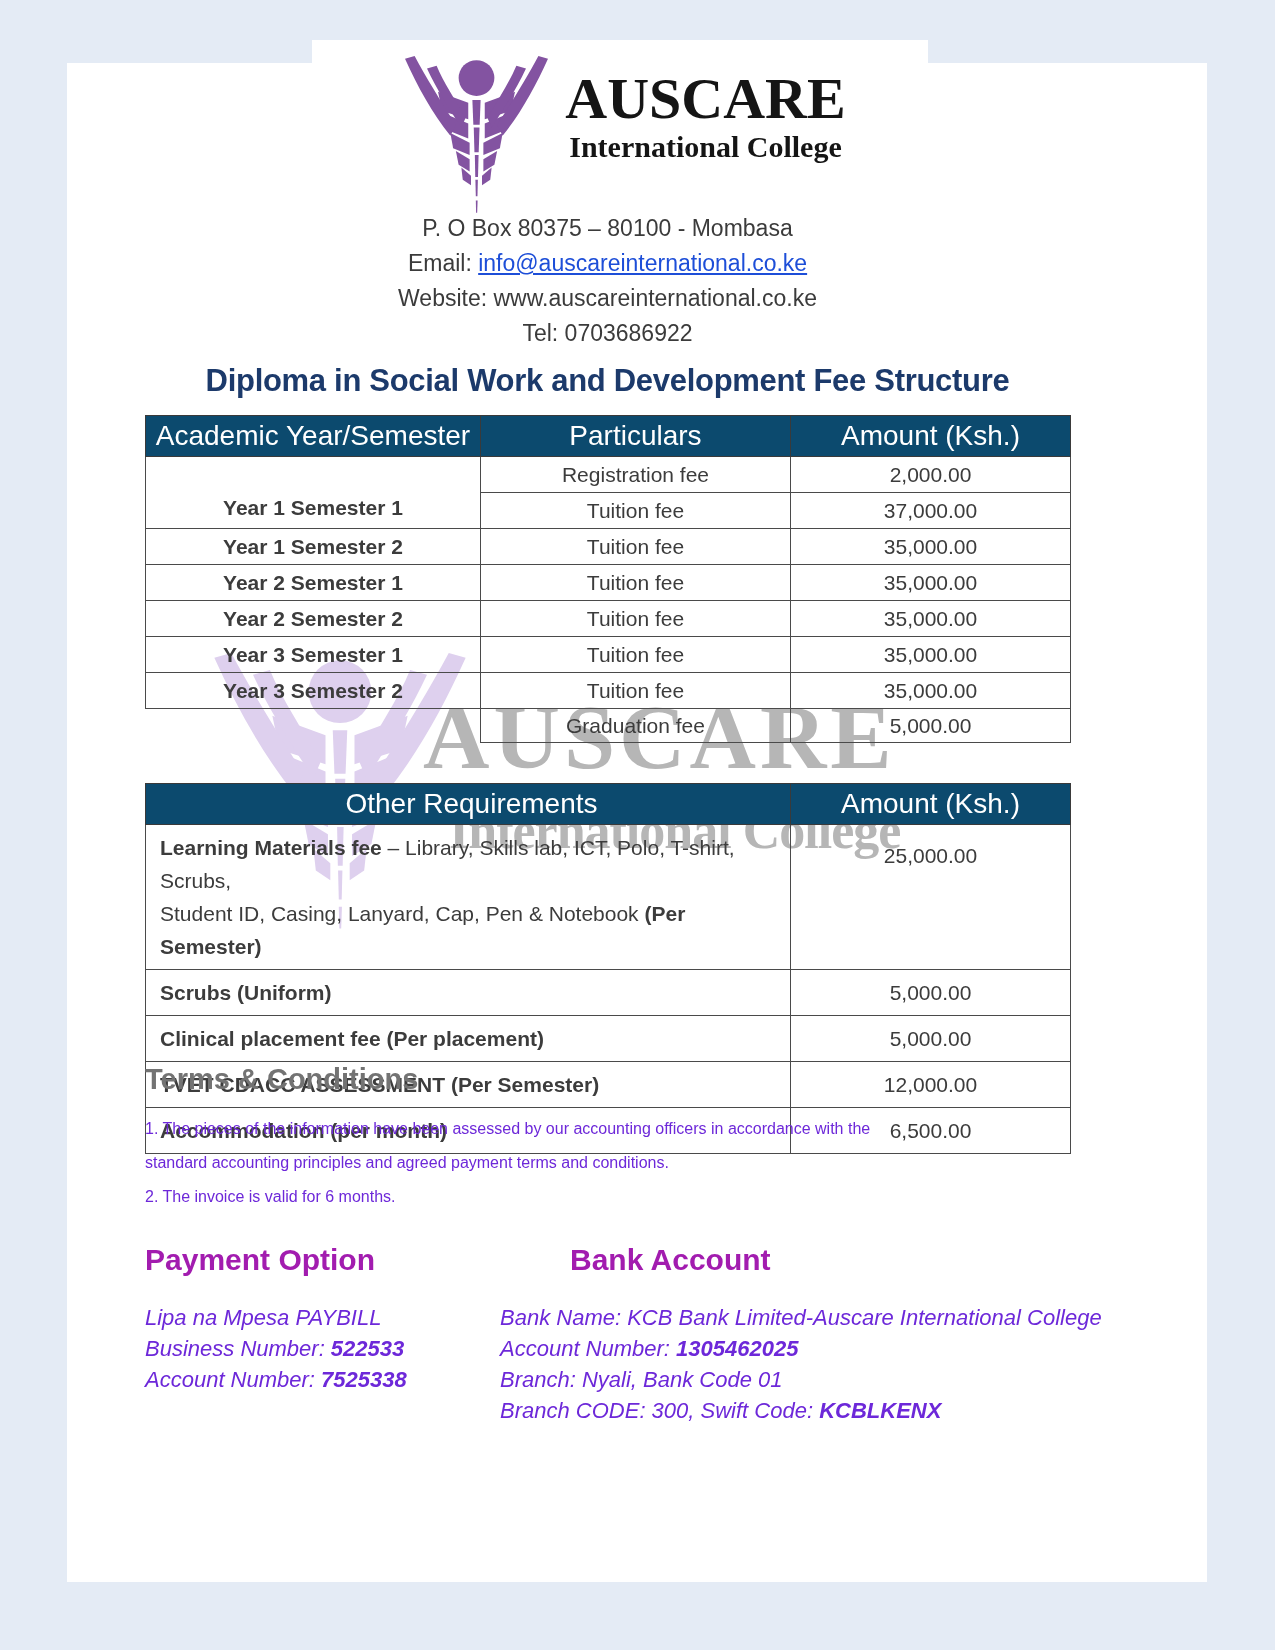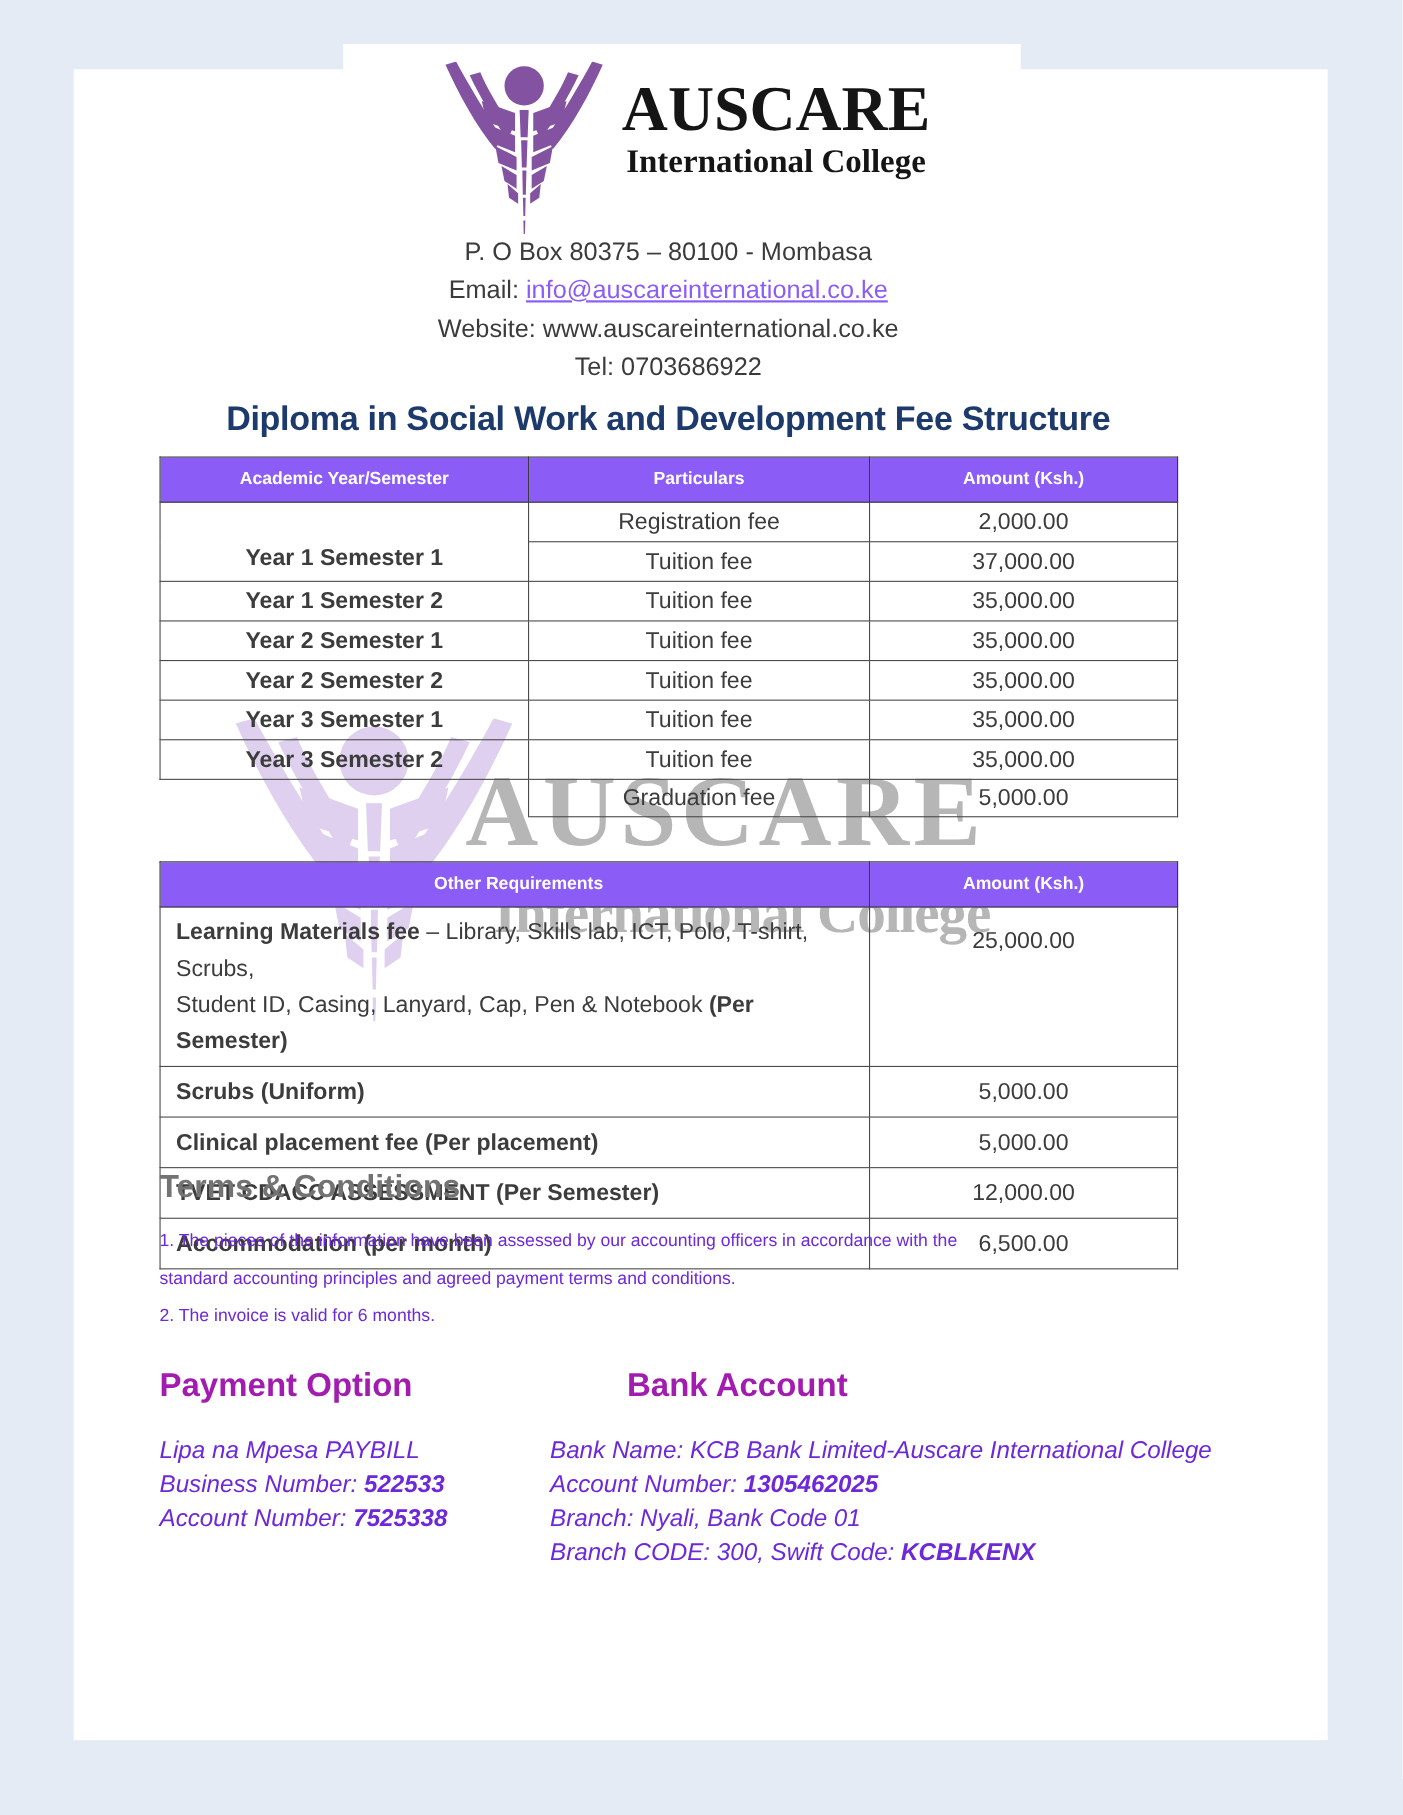--- a/index.html
+++ b/index.html
@@ -39,32 +39,32 @@
   .brand{
     font-family:"Liberation Serif","DejaVu Serif",serif;font-weight:bold;
     font-size:58px;color:#151515;line-height:1;white-space:nowrap;
   }
   .subtitle{
     font-family:"Liberation Serif","DejaVu Serif",serif;font-weight:bold;
     font-size:30px;color:#151515;line-height:1;margin-top:4px;white-space:nowrap;
   }
   .contact{position:absolute;left:78px;top:150px;width:925px;text-align:center;font-size:23px;color:#3b3b3b;}
   .contact .cline{height:35px;line-height:30px;}
-  .email-link{color:#8b5cf6;text-decoration:underline;cursor:pointer;}
+  .email-link{color:#1d4ed8;text-decoration:underline;cursor:pointer;}
   .doc-title{
     position:absolute;left:78px;top:300px;width:925px;text-align:center;
     font-size:31px;font-weight:bold;color:#1c3a6b;letter-spacing:-0.3px;
   }
   
   table{border-collapse:collapse;position:absolute;left:78px;table-layout:fixed;background:transparent;}
   #fee-table{top:352px;width:925px;}
   #other-table{top:720px;width:925px;}
   th,td{border:1.5px solid #4a4a4a;font-size:21px;color:#3c3c3c;text-align:center;padding:0 6px;}
   th{
-    background:#8b5cf6;color:#ffffff;font-weight:bold;font-size:16px;height:40px;
+    background:#0c4a6e;color:#ffffff;font-weight:normal;font-size:28px;height:40px;
     border-color:#3a3a3a;
   }
   tr.body-row{height:36px;}
   tr.grad-row{height:34px;}
   td.sem{font-weight:bold;}
   td.sem-span{font-weight:bold;vertical-align:bottom;padding-bottom:8px;}
   td.ghost{border-left:none;border-bottom:none;border-top:none;background:transparent;}
   #other-table th.left{ text-align:center;padding-left:13px;}
   #other-table td.req{
     text-align:left;padding:6px 14px;font-size:21px;line-height:33px;white-space:pre-line;

